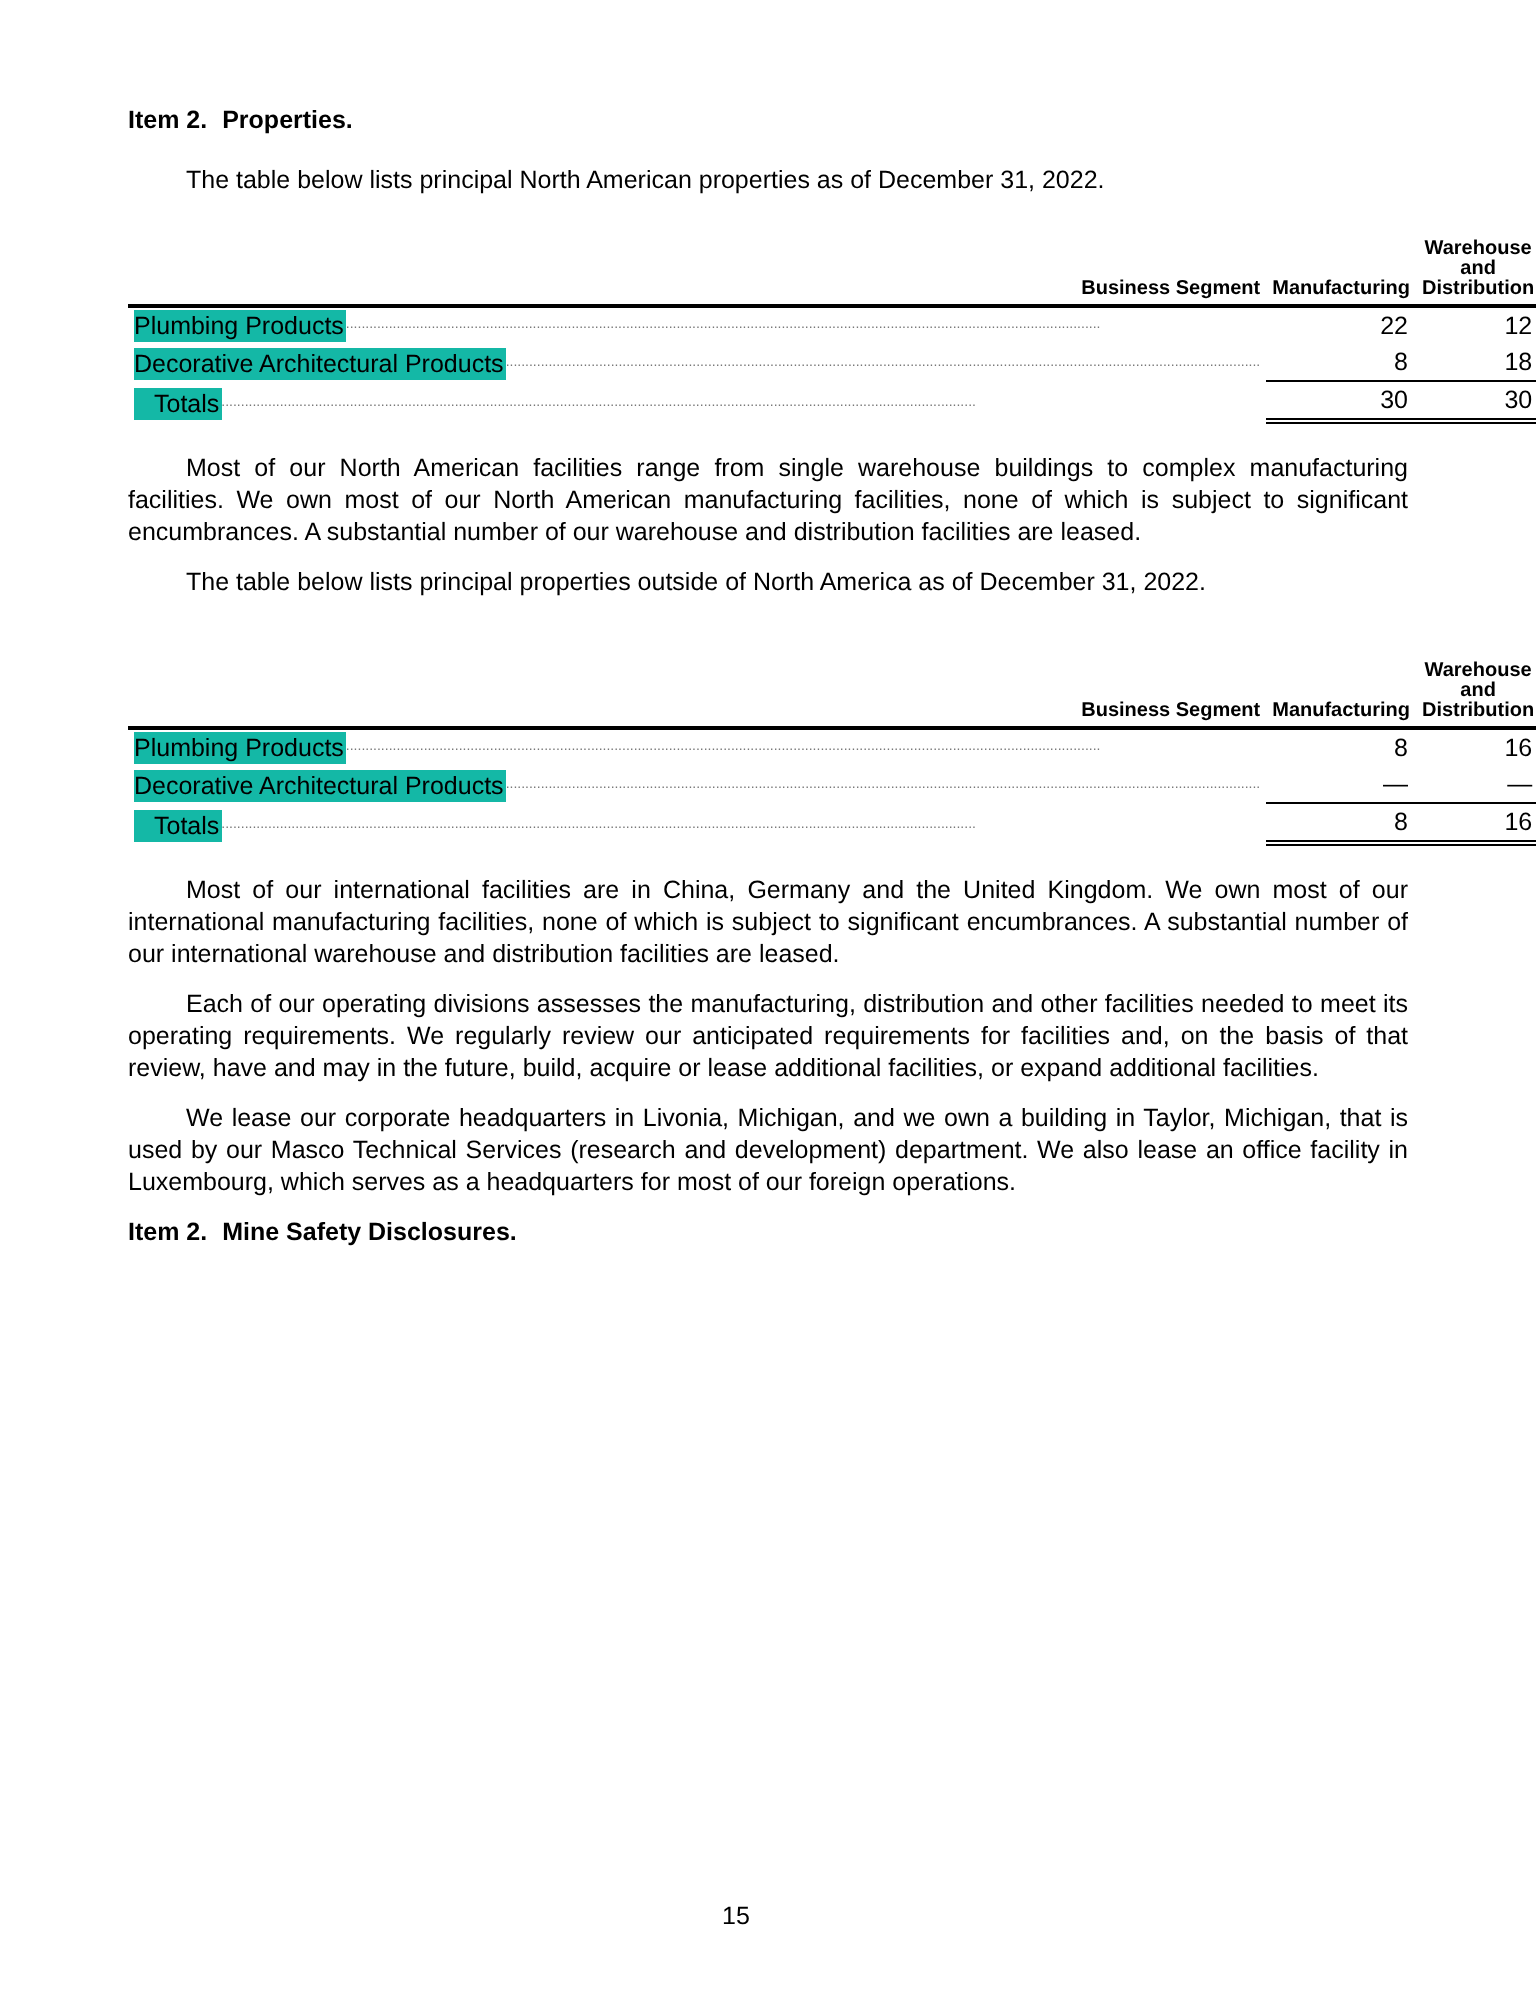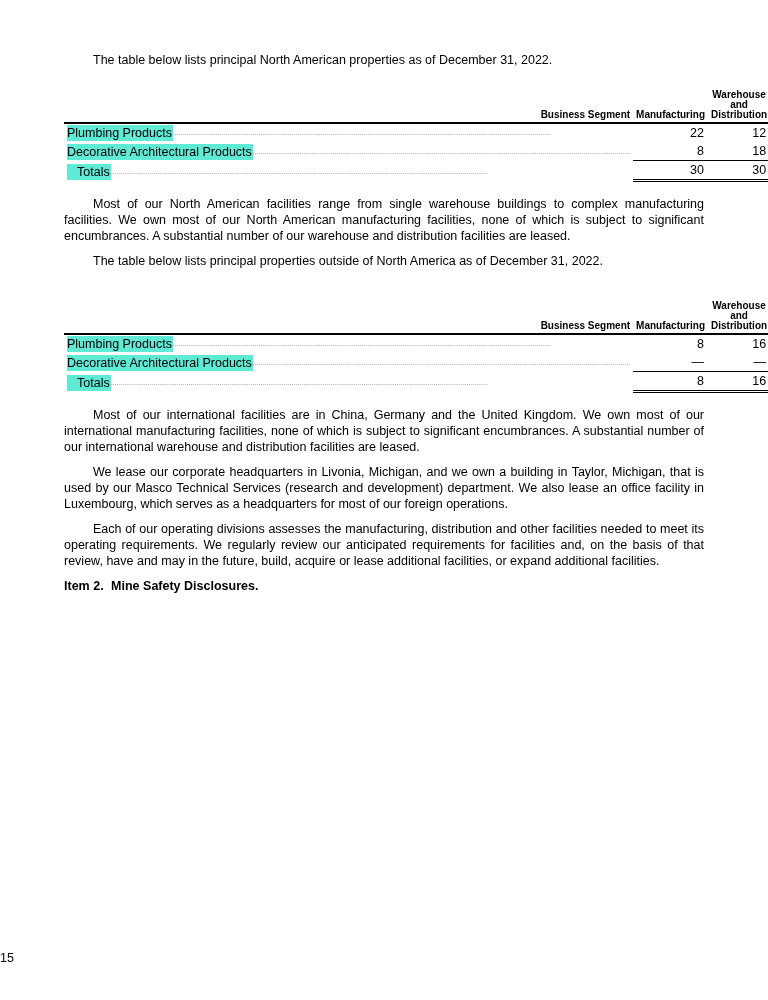--- a/index.html
+++ b/index.html
@@ -11,35 +11,39 @@
   .item-head { font-weight: bold; font-size: 12.5px; margin: 0 0 14px 0; line-height: 16px; }
   .item-head .num { margin-right: 4px; }
   p.body { margin: 0 0 9px 0; text-indent: 29px; text-align: justify; line-height: 16px; }
   table.props { width: 640px; border-collapse: separate; border-spacing: 0; margin: 0 0 14px 0; }
   table.props th { font-weight: bold; font-size: 10px; vertical-align: bottom; padding: 0 3px 2px 3px; line-height: 10px; }
   table.props th.seg { text-align: right; border-bottom: 2px solid #000; }
   table.props th.num { text-align: center; border-bottom: 2px solid #000; width: 82px; }
   table.props th.gap { width: 8px; padding: 0; border-bottom: none; }
   table.props td { font-size: 12.5px; line-height: 16px; padding: 1px 3px 1px 3px; }
   table.props td.label { white-space: nowrap; }
-  table.props td.label .lbl { background: #5eead4; padding-right: 1px; }
+  table.props td.label .lbl { background: #14b8a6; padding-right: 1px; }
   table.props td.label .wrap { display: flex; overflow: hidden; }
   table.props td.label .fill { flex: 1; overflow: hidden; white-space: nowrap; color: #777; font-size: 7px; line-height: 16px; }
   table.props td.val { text-align: right; padding-right: 4px; }
   table.props td.gap { width: 8px; padding: 0; }
   table.props tr.subtotal-above td.val { border-bottom: 1px solid #000; }
   table.props tr.total td.val { border-bottom: 3px double #000; }
   table.props tr.total td.label .lbl { padding-left: 10px; }
-  .page-number { position: absolute; top: 951px; left: 0; width: 736px; text-align: left; font-size: 12.5px; }
+  .page-number { position: absolute; top: 951px; left: 0; width: 736px; text-align: center; font-size: 12.5px; }
 </style>
 </head>
 <body>
 
 <div class="page">
 
+  <div class="item-head">
+    <span class="num">Item 2.</span>
+    <span>Properties.</span>
+  </div>
   <p class="body" style="margin-bottom:22px">The table below lists principal North American properties as of December 31, 2022.</p>
 
   <table class="props">
     <thead>
       <tr>
         <th class="seg">Business Segment</th>
         <th class="gap"></th>
         <th class="num">Manufacturing</th>
         <th class="gap"></th>
         <th class="num"><span>Warehouse and Distribution</span></th>
@@ -132,22 +136,22 @@
           </td>
         <td class="gap"></td>
         <td class="val">8</td>
         <td class="gap"></td>
         <td class="val">16</td>
       </tr>
     </tbody>
   </table>
 
   <p class="body">Most of our international facilities are in China, Germany and the United Kingdom. We own most of our international manufacturing facilities, none of which is subject to significant encumbrances. A substantial number of our international warehouse and distribution facilities are leased.</p>
+  <p class="body">Each of our operating divisions assesses the manufacturing, distribution and other facilities needed to meet its operating requirements. We regularly review our anticipated requirements for facilities and, on the basis of that review, have and may in the future, build, acquire or lease additional facilities, or expand additional facilities.</p>
   <p class="body">We lease our corporate headquarters in Livonia, Michigan, and we own a building in Taylor, Michigan, that is used by our Masco Technical Services (research and development) department. We also lease an office facility in Luxembourg, which serves as a headquarters for most of our foreign operations.</p>
-  <p class="body">Each of our operating divisions assesses the manufacturing, distribution and other facilities needed to meet its operating requirements. We regularly review our anticipated requirements for facilities and, on the basis of that review, have and may in the future, build, acquire or lease additional facilities, or expand additional facilities.</p>
 
 
   <div class="item-head">
     <span class="num">Item 2.</span>
     <span>Mine Safety Disclosures.</span>
   </div>
 </div>
 
 <div class="page-number">15</div>
 

